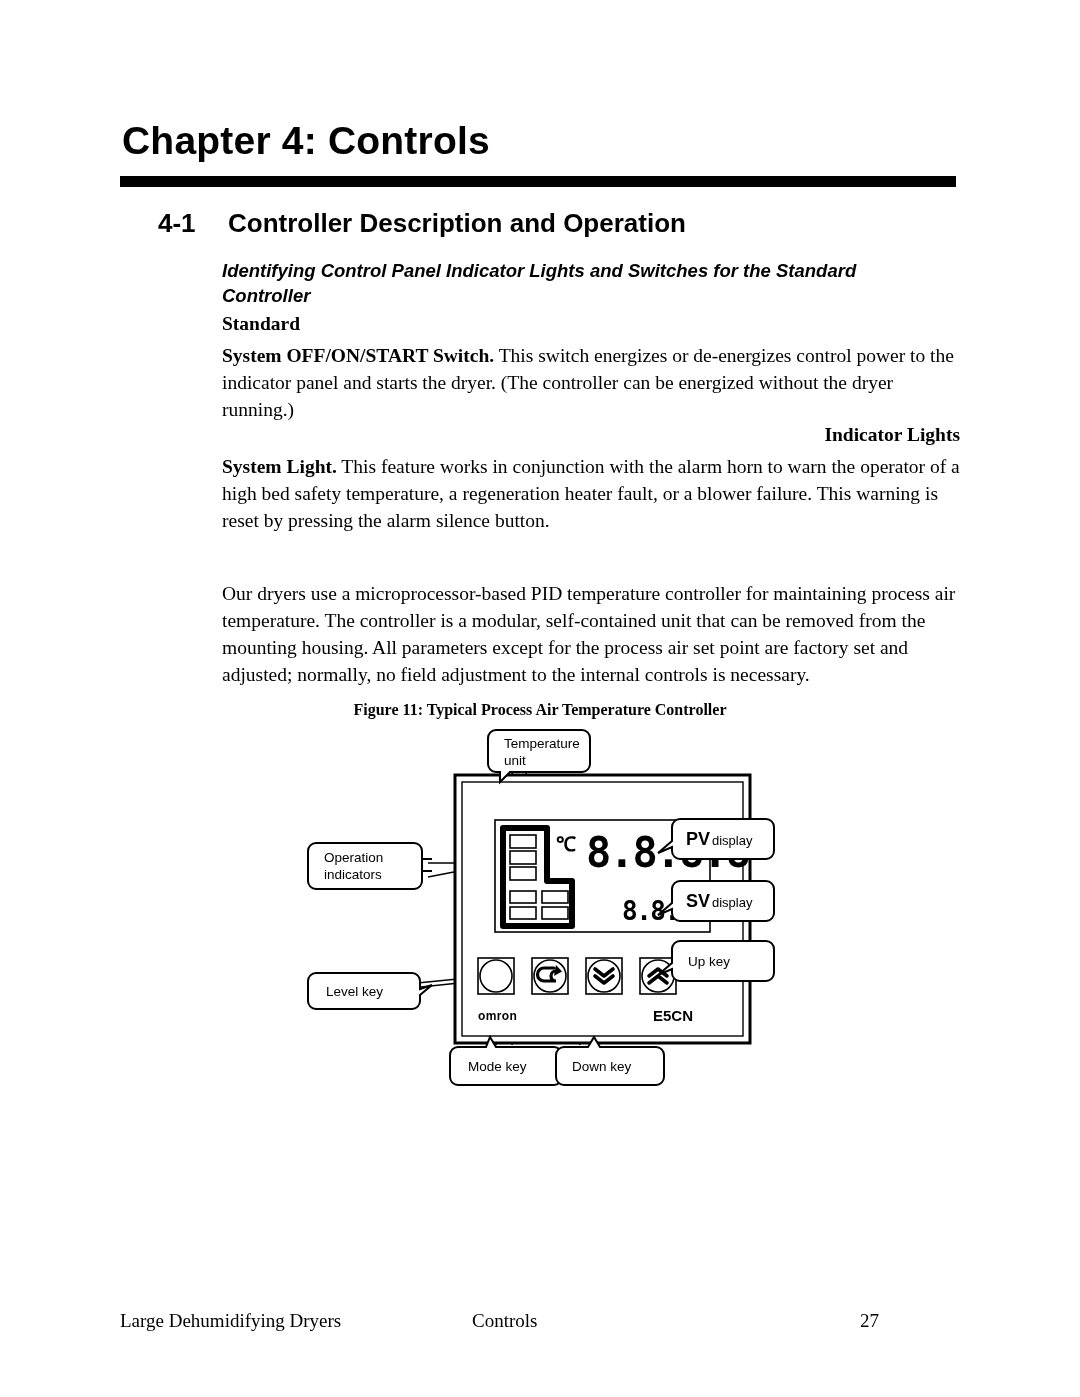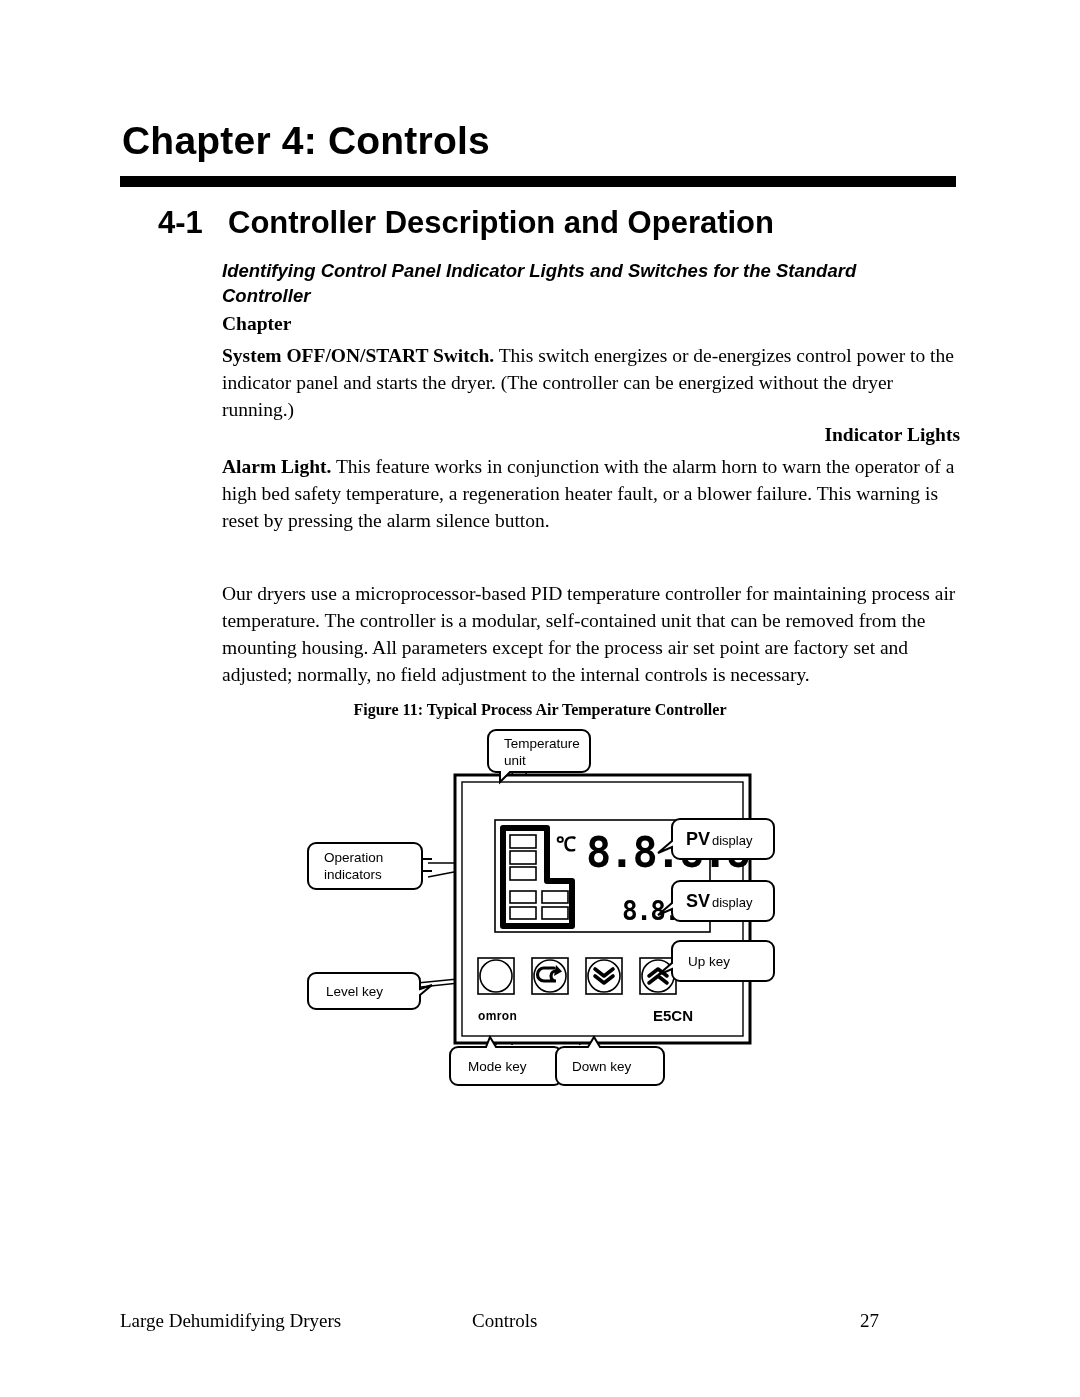--- a/index.html
+++ b/index.html
@@ -45,21 +45,21 @@
     background: #000000;
   }
 
   
   #section-heading {
     position: absolute;
     left: 158px;
     top: 209px;
     font-family: "Liberation Sans", "DejaVu Sans", sans-serif;
     font-weight: bold;
-    font-size: 31px;
+    font-size: 26px;
     line-height: 28px;
     white-space: nowrap;
   }
   #section-heading .num { display: inline-block; width: 70px; }
 
   
   #subheading-identifying {
     position: absolute;
     left: 222px;
     top: 258px;
@@ -178,30 +178,30 @@
 
   <div id="chapter-title">Chapter 4: Controls</div>
   <div id="title-rule"></div>
 
   <div id="section-heading">
     <span class="num">4-1</span><span>Controller Description and Operation</span>
   </div>
 
   <div id="subheading-identifying">Identifying Control Panel Indicator Lights and Switches for the Standard Controller</div>
 
-  <div class="body-block" id="h-switches">Chapter</div>
+  <div class="body-block" id="h-switches">Standard</div>
 
   <div class="body-block" id="p-system-switch">
     <b>System OFF/ON/START Switch.</b><span> This switch energizes or de-energizes control power to the indicator panel and starts the dryer.  (The controller can be energized without the dryer running.)</span>
   </div>
 
   <div class="body-block" id="h-indicator">Indicator Lights</div>
 
   <div class="body-block" id="p-alarm-light">
-    <b>Alarm Light.</b><span>  This feature works in conjunction with the alarm horn to warn the operator of a high bed safety temperature, a regeneration heater fault, or a blower failure.  This warning is reset by pressing the alarm silence button.</span>
+    <b>System Light.</b><span>  This feature works in conjunction with the alarm horn to warn the operator of a high bed safety temperature, a regeneration heater fault, or a blower failure.  This warning is reset by pressing the alarm silence button.</span>
   </div>
 
 
   <div class="body-block" id="p-process">Our dryers use a microprocessor-based PID temperature controller for maintaining process air temperature. The controller is a modular, self-contained unit that can be removed from the mounting housing. All parameters except for the process air set point are factory set and adjusted; normally, no field adjustment to the internal controls is necessary.</div>
 
   <div id="figure-caption">Figure 11:  Typical Process Air Temperature Controller</div>
 
   <div id="figure">
     <svg width="480" height="380" viewBox="0 0 480 380" xmlns="http://www.w3.org/2000/svg">
 

